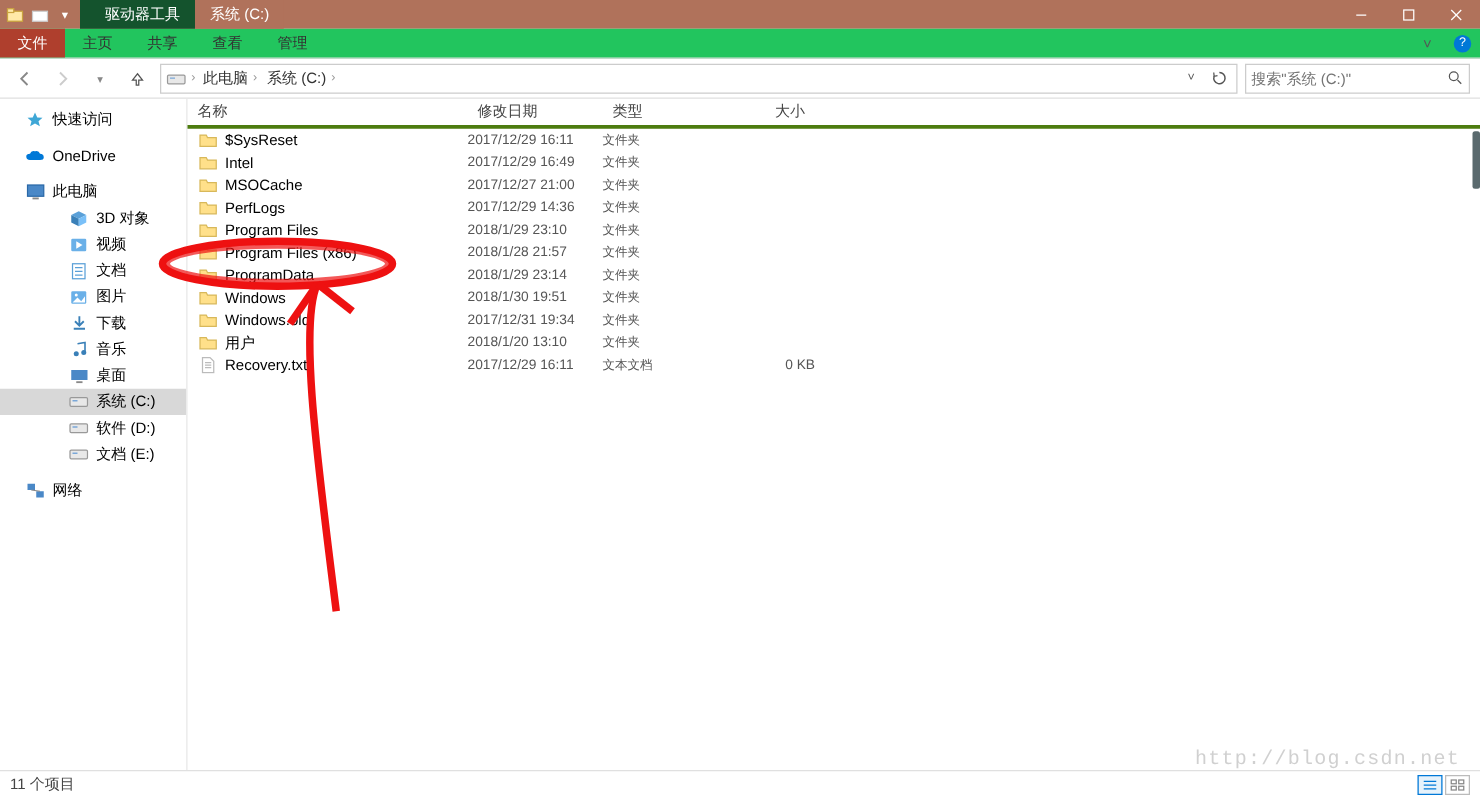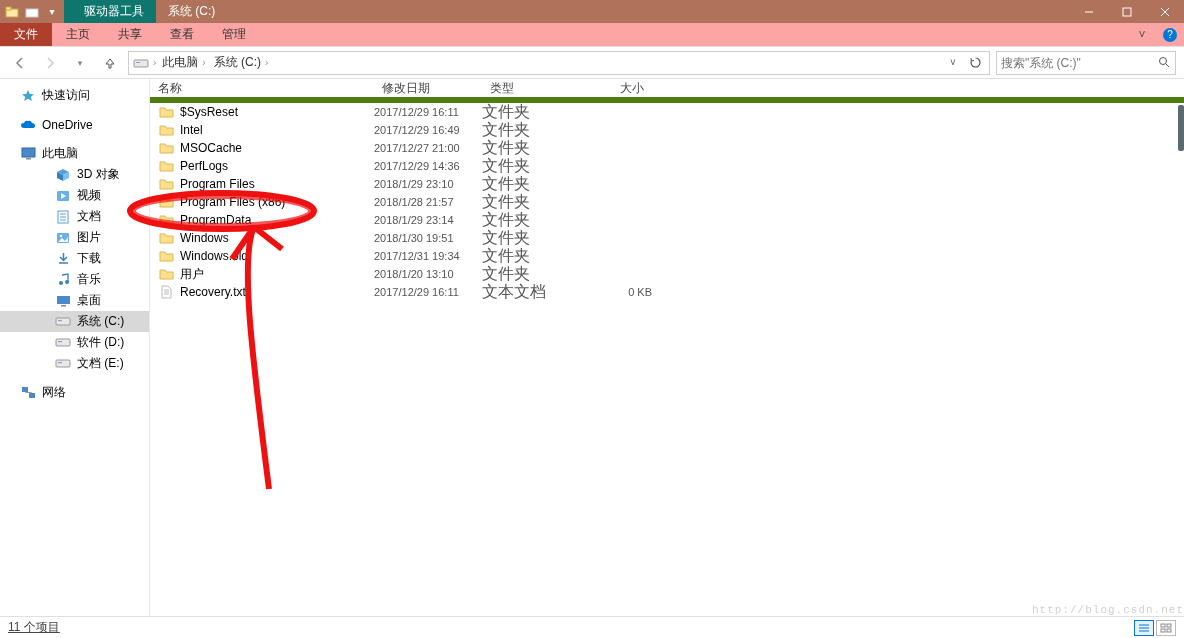--- a/index.html
+++ b/index.html
@@ -3,28 +3,28 @@
 <meta charset="utf-8">
 <style>
 * { margin: 0; padding: 0; box-sizing: border-box; font-family: "Microsoft YaHei", "Segoe UI", sans-serif; font-size: 12px; }
 html, body { width: 1184px; height: 638px; overflow: hidden; background: #fff; }
 
 
 .titlebar { height: 23px; background: #b0725b; display: flex; align-items: stretch; color: #fff; }
 .titlebar .qat { display: flex; align-items: center; padding: 0 4px; gap: 4px; }
 .qat-icon { width: 16px; height: 16px; display: inline-flex; align-items: center; justify-content: center; }
 .tb-tab { padding: 0 12px; display: flex; align-items: center; font-size: 12px; }
-.tb-tab.tool { background: #0f766e; padding-left: 20px; }
+.tb-tab.tool { background: #14532d; padding-left: 20px; }
 .tb-tab.title { background: #b0725b; }
 .titlebar .spacer { flex: 1; }
 .win-controls { display: flex; }
 .win-btn { width: 38px; display: flex; align-items: center; justify-content: center; }
 
 
-.ribbon { height: 24px; background: #fca5a5; display: flex; align-items: stretch; border-bottom: 1px solid #e0e0e0; }
+.ribbon { height: 24px; background: #22c55e; display: flex; align-items: stretch; border-bottom: 1px solid #e0e0e0; }
 .ribbon .file-tab { background: #af3f2d; color: #fff; padding: 0 14px; display: flex; align-items: center; }
 .ribbon .tab { padding: 0 14px; display: flex; align-items: center; color: #333; }
 .ribbon .spacer { flex: 1; }
 .ribbon .help { width: 28px; display: flex; align-items: center; justify-content: center; }
 .help-circle { width: 14px; height: 14px; border-radius: 50%; background: #0078d7; color: #fff; font-size: 10px; display: flex; align-items: center; justify-content: center; }
 
 
 .addr-row { height: 32px; display: flex; align-items: center; padding: 0 8px; gap: 6px; border-bottom: 1px solid #e0e0e0; }
 .nav-btn { width: 24px; height: 24px; display: flex; align-items: center; justify-content: center; color: #888; }
 .nav-btn.enabled { color: #333; }
@@ -43,49 +43,49 @@
 
 .navpane { width: 150px; border-right: 1px solid #e8e8e8; padding: 6px 0; overflow: hidden; }
 .nav-item { display: flex; align-items: center; height: 21px; padding-left: 20px; gap: 6px; color: #000; white-space: nowrap; }
 .nav-item.child { padding-left: 55px; }
 .nav-item.selected { background: #d8d8d8; }
 .nav-group-gap { height: 8px; }
 .nav-ico { width: 16px; height: 16px; display: inline-flex; align-items: center; justify-content: center; }
 
 
 .content { flex: 1; display: flex; flex-direction: column; position: relative; }
-.cols-header { display: flex; height: 24px; align-items: center; color: #444; border-bottom: 6px solid #4d7c0f; }
+.cols-header { display: flex; height: 24px; align-items: center; color: #444; border-bottom: 3px solid #4d7c0f; }
 .col { padding: 0 8px; }
 .col.name { width: 224px; }
 .col.date { width: 108px; }
 .col.type { width: 100px; }
 .col.size { width: 70px; text-align: right; }
 .rows { }
 .row { display: flex; height: 18px; align-items: center; }
 .row .ico { width: 16px; height: 16px; margin-left: 8px; margin-right: 6px; display: inline-flex; align-items: center; justify-content: center; }
 .row .c-name { width: 194px; color: #000; }
 .row .c-date { width: 108px; color: #555; font-size: 11px; }
-.row .c-type { width: 100px; color: #555; font-size: 16px; }
+.row .c-type { width: 100px; color: #555; font-size: 10px; }
 .row .c-size { width: 70px; color: #555; font-size: 11px; text-align: right; }
 
 
 .right-stub { position: absolute; right: 0; top: 26px; width: 6px; height: 46px; background: #5a6a6e; border-radius: 2px; }
 
 
-.statusbar { height: 22px; border-top: 1px solid #e0e0e0; display: flex; align-items: center; padding: 0 8px; color: #444; text-decoration: underline; }
+.statusbar { height: 22px; border-top: 1px solid #e0e0e0; display: flex; align-items: center; padding: 0 8px; color: #444; }
 .statusbar .spacer { flex: 1; }
 .view-toggle { display: flex; gap: 2px; }
 .vt { width: 20px; height: 16px; border: 1px solid #bbb; display: flex; align-items: center; justify-content: center; }
 .vt.active { border-color: #0078d7; background: #e6f2fb; }
 
 
 .annot { position: absolute; pointer-events: none; }
 
 
-.watermark { position: absolute; right: 0; bottom: 22px; color: #d0d0d0; font-family: "Courier New", monospace; font-size: 11px; letter-spacing: 1px; }
+.watermark { position: absolute; right: 16px; bottom: 22px; color: #d0d0d0; font-family: "Courier New", monospace; font-size: 16px; letter-spacing: 1px; }
 
 
 svg { display: block; }
 </style>
 </head>
 <body>
 
 <div class="titlebar">
   <div class="qat">
     <span class="qat-icon">

